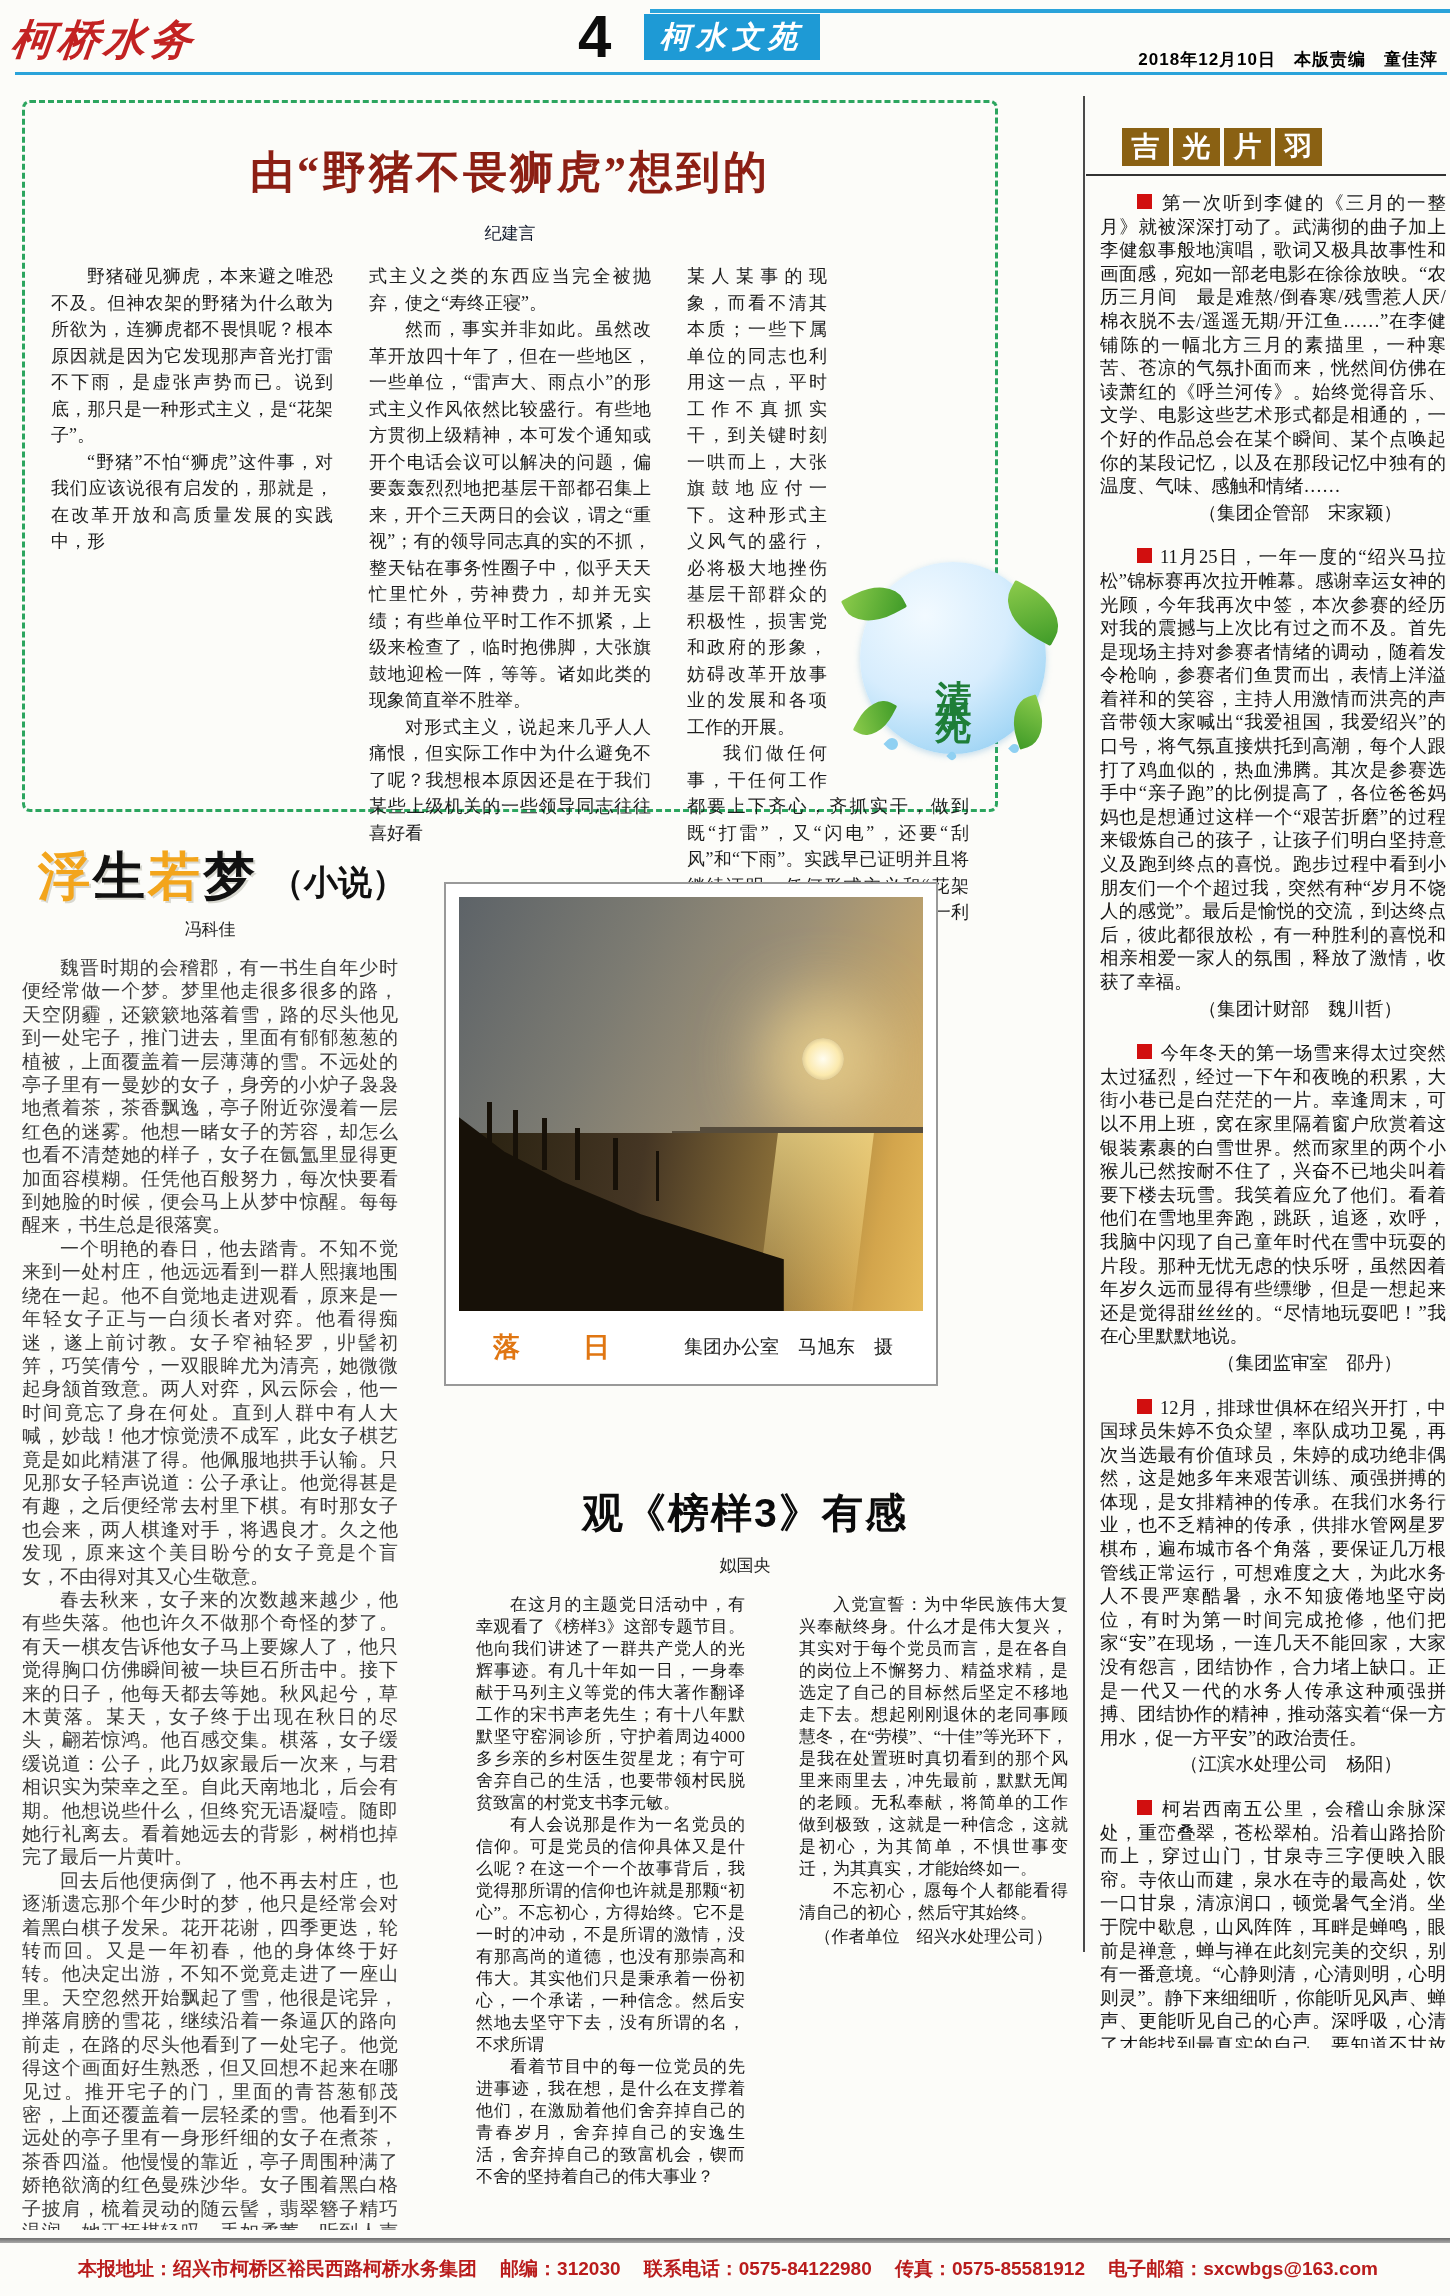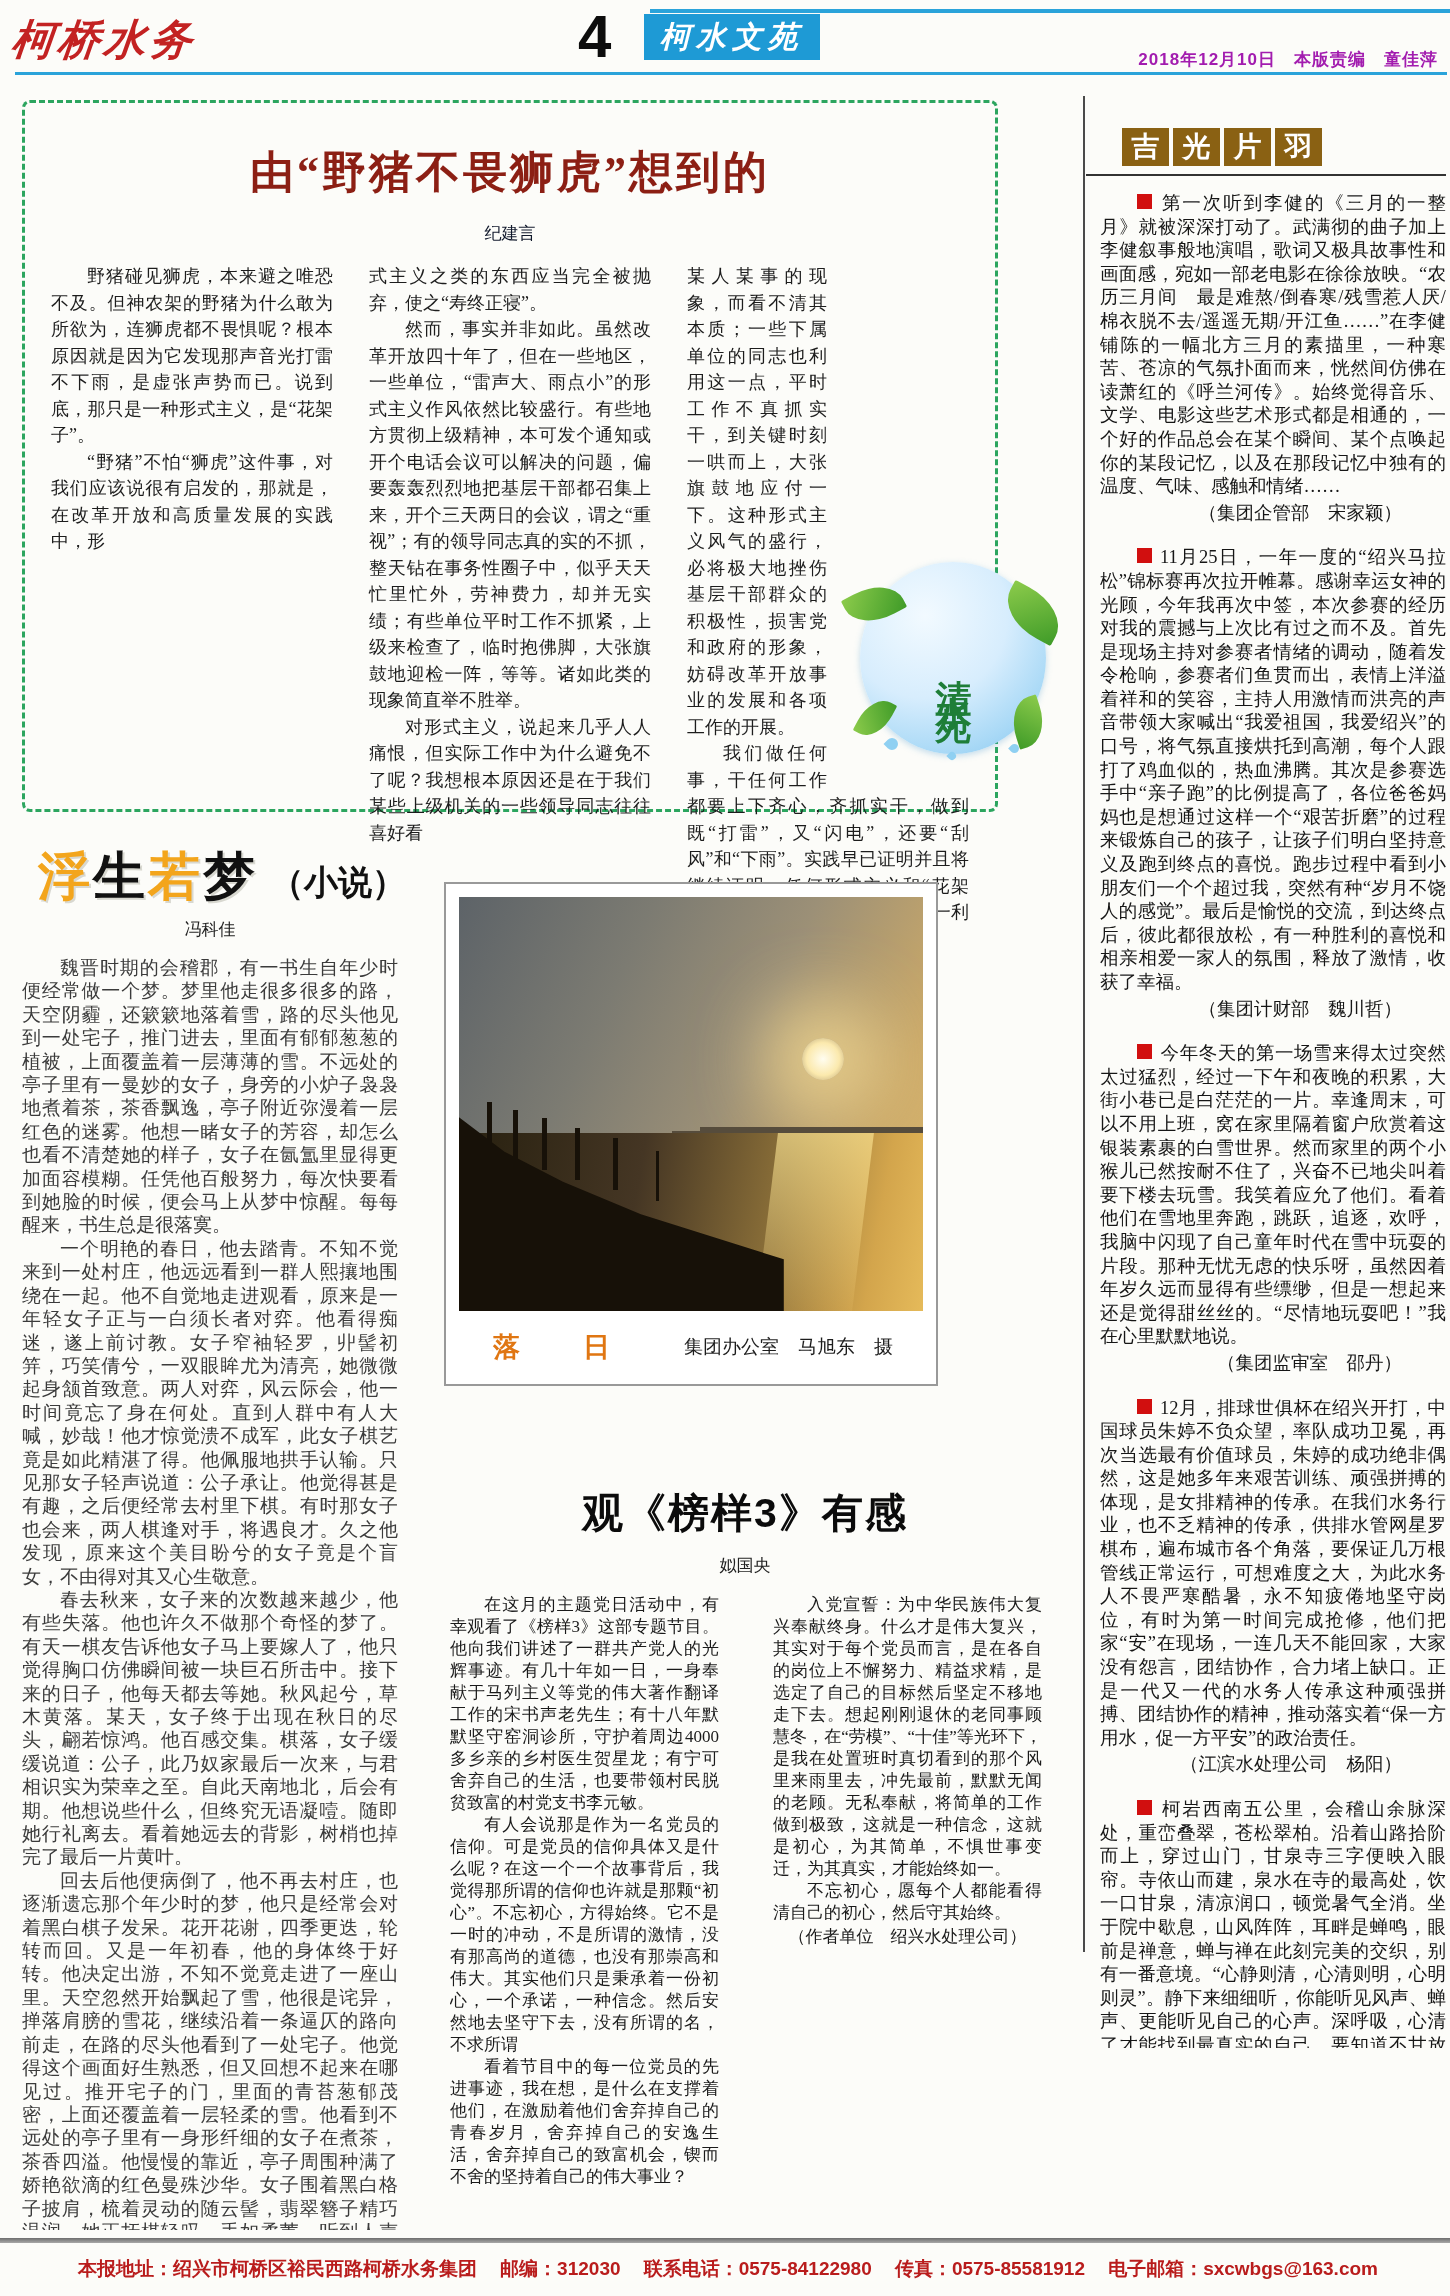--- a/index.html
+++ b/index.html
@@ -3,21 +3,21 @@
 <meta charset="utf-8">
 <style>
   html,body{margin:0;padding:0;}
   body{width:1450px;height:2296px;position:relative;background:#fcfcf9;font-family:"Liberation Sans",sans-serif;color:#141414;overflow:hidden;}
   .abs{position:absolute;}
   
   .masthead{left:12px;top:12px;font-family:"Liberation Serif",serif;font-style:italic;font-weight:bold;font-size:42px;color:#c32222;letter-spacing:4px;transform:skewX(-6deg);}
   .topline1{left:650px;top:9px;width:800px;height:4px;background:#2aa3da;}
   .page-num{left:578px;top:2px;font-size:60px;font-weight:900;color:#0d0d0d;font-family:"Liberation Sans",sans-serif;}
   .section-box{left:644px;top:14px;width:176px;height:46px;background:#1e9ad5;color:#fff;display:flex;align-items:center;justify-content:center;font-family:"Liberation Serif",serif;font-style:italic;font-weight:bold;font-size:30px;letter-spacing:6px;}
-  .dateline{right:12px;top:48px;width:430px;text-align:right;font-size:17px;font-weight:bold;color:#a21caf;letter-spacing:1px;}
+  .dateline{right:12px;top:48px;width:430px;text-align:right;font-size:17px;font-weight:bold;color:#000000;letter-spacing:1px;}
   .topline2{left:15px;top:72px;width:1432px;height:3px;background:#2aa3da;}
   
   .a1-box{left:22px;top:100px;width:976px;height:712px;border:3px dashed #2ca55f;border-radius:8px;padding:14px 26px;box-sizing:border-box;background:transparent;}
   .a1-title{text-align:center;margin-top:26px;font-size:44px;font-weight:900;color:#8c1f14;letter-spacing:3px;font-family:Liberation Serif, serif;}
   .a1-author{text-align:center;margin-top:20px;font-size:17px;color:#0f172a;font-family:"Liberation Serif",serif;}
   .a1-cols{display:flex;gap:36px;margin-top:18px;}
   .a1-col{flex:1;font-family:"Liberation Serif",serif;font-size:18px;line-height:26.5px;text-align:justify;color:#1d1d1d;}
   .para{text-indent:2em;}
   .cont{text-indent:0;}
   .badge-spacer{float:right;width:142px;height:215px;margin-top:292px;}
@@ -61,21 +61,21 @@
   .ph-water{position:absolute;left:0;right:0;top:57%;bottom:0;background:linear-gradient(100deg,#27200f 0%,#453624 38%,#8d7139 68%,#d3a54c 88%,#e5ba5a 100%);}
   .ph-glint{position:absolute;right:13%;top:57%;width:96px;bottom:0;background:linear-gradient(to bottom,rgba(255,232,150,.85),rgba(255,210,120,.15));transform:skewX(-7deg);opacity:.75;}
   .ph-pier{position:absolute;left:0;bottom:0;width:70%;height:52%;background:#171108;clip-path:polygon(0 10%,14% 26%,32% 40%,56% 55%,100% 76%,100% 100%,0 100%);}
   .ph-posts{position:absolute;left:6%;bottom:38%;width:5px;height:52px;background:#171108;box-shadow:26px 8px 0 0 #171108,55px 16px 0 0 #171108,88px 26px 0 0 #171108,126px 36px 0 0 #171108,168px 48px 0 -1px #171108;}
   .photo-caption{height:72px;display:flex;align-items:center;justify-content:center;gap:56px;}
   .cap-title{color:#e07612;font-size:27px;font-weight:900;letter-spacing:18px;font-family:"Liberation Sans",sans-serif;}
   .cap-credit{font-size:19px;font-family:"Liberation Serif",serif;color:#1d1d1d;}
   
   .by-title{left:450px;top:1486px;width:590px;text-align:center;font-size:41px;font-weight:900;color:#0b0b0b;letter-spacing:2px;font-family:"Liberation Sans",sans-serif;}
   .by-author{left:450px;top:1554px;width:590px;text-align:center;font-size:17px;font-family:"Liberation Serif",serif;color:#222;}
-  .by-cols{left:450px;top:1594px;width:592px;height:636px;overflow:hidden;display:flex;gap:54px;}
+  .by-cols{left:476px;top:1594px;width:592px;height:636px;overflow:hidden;display:flex;gap:54px;}
   .by-col{flex:1;font-family:"Liberation Serif",serif;font-size:17px;line-height:22px;text-align:justify;color:#1a1a1a;}
   .by-attr{text-align:center;margin-top:2px;}
   
   .footer-rule{left:0;top:2238px;width:1450px;height:5px;background:linear-gradient(#6e6e6e,#a8a8a8);}
   .footer-text{left:0;top:2256px;width:1450px;box-sizing:border-box;padding:0 72px 0 78px;display:flex;justify-content:space-between;font-size:19px;font-weight:bold;color:#b91c1c;font-family:"Liberation Sans",sans-serif;}
 </style>
 </head>
 <body>
 
 <div class="abs masthead">柯桥水务</div>

